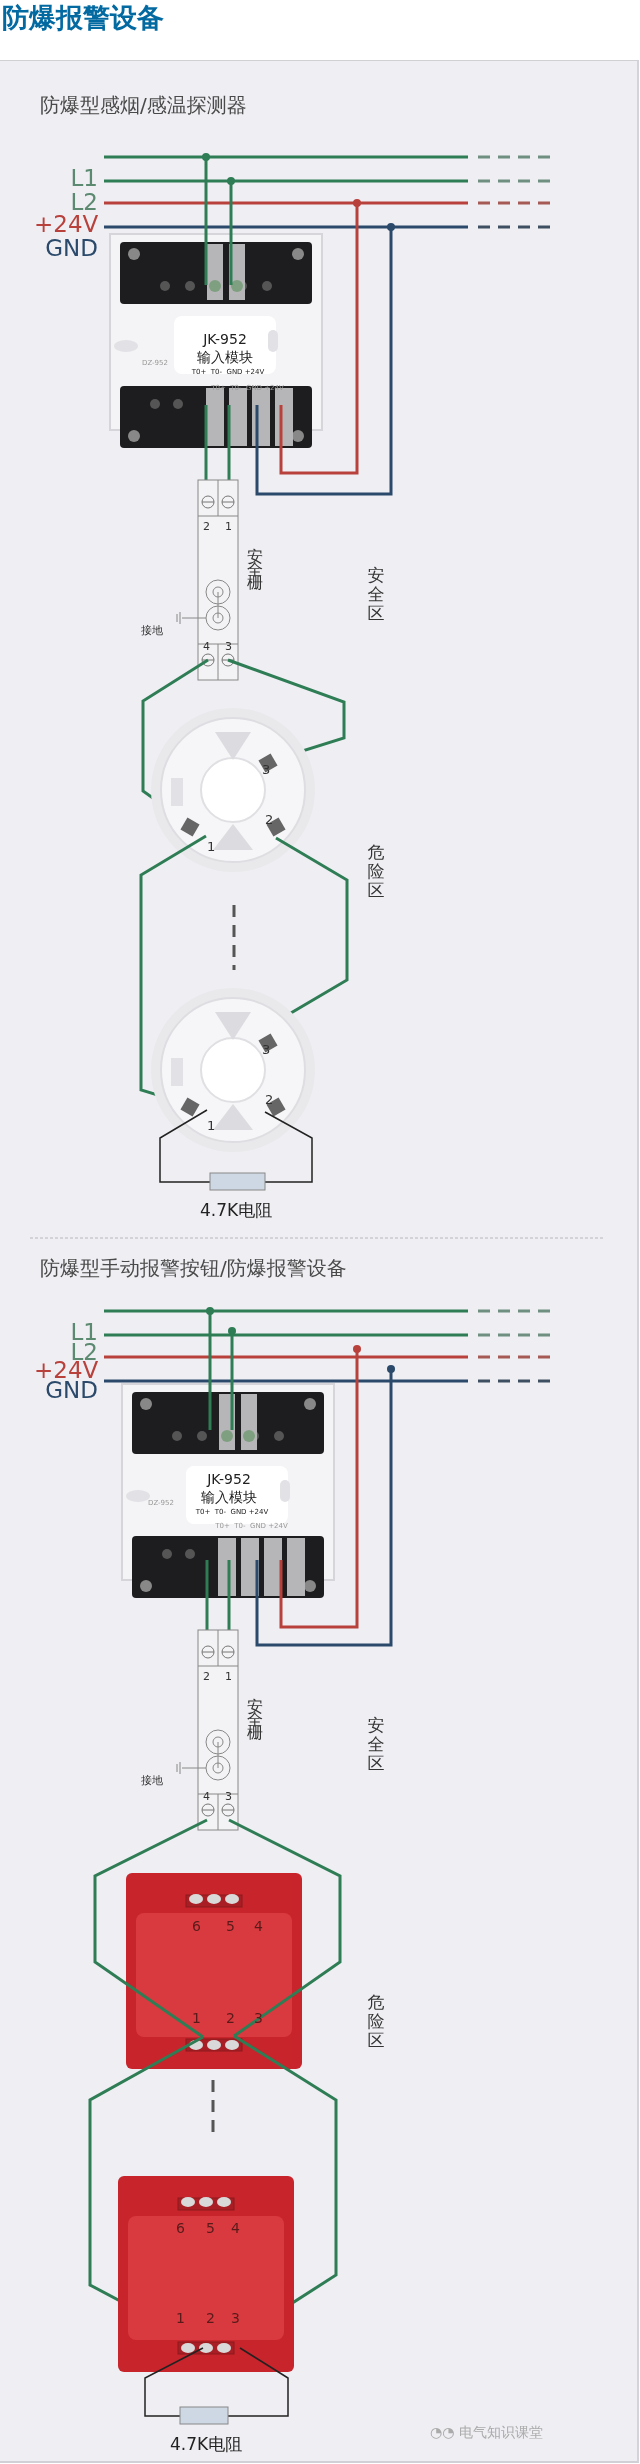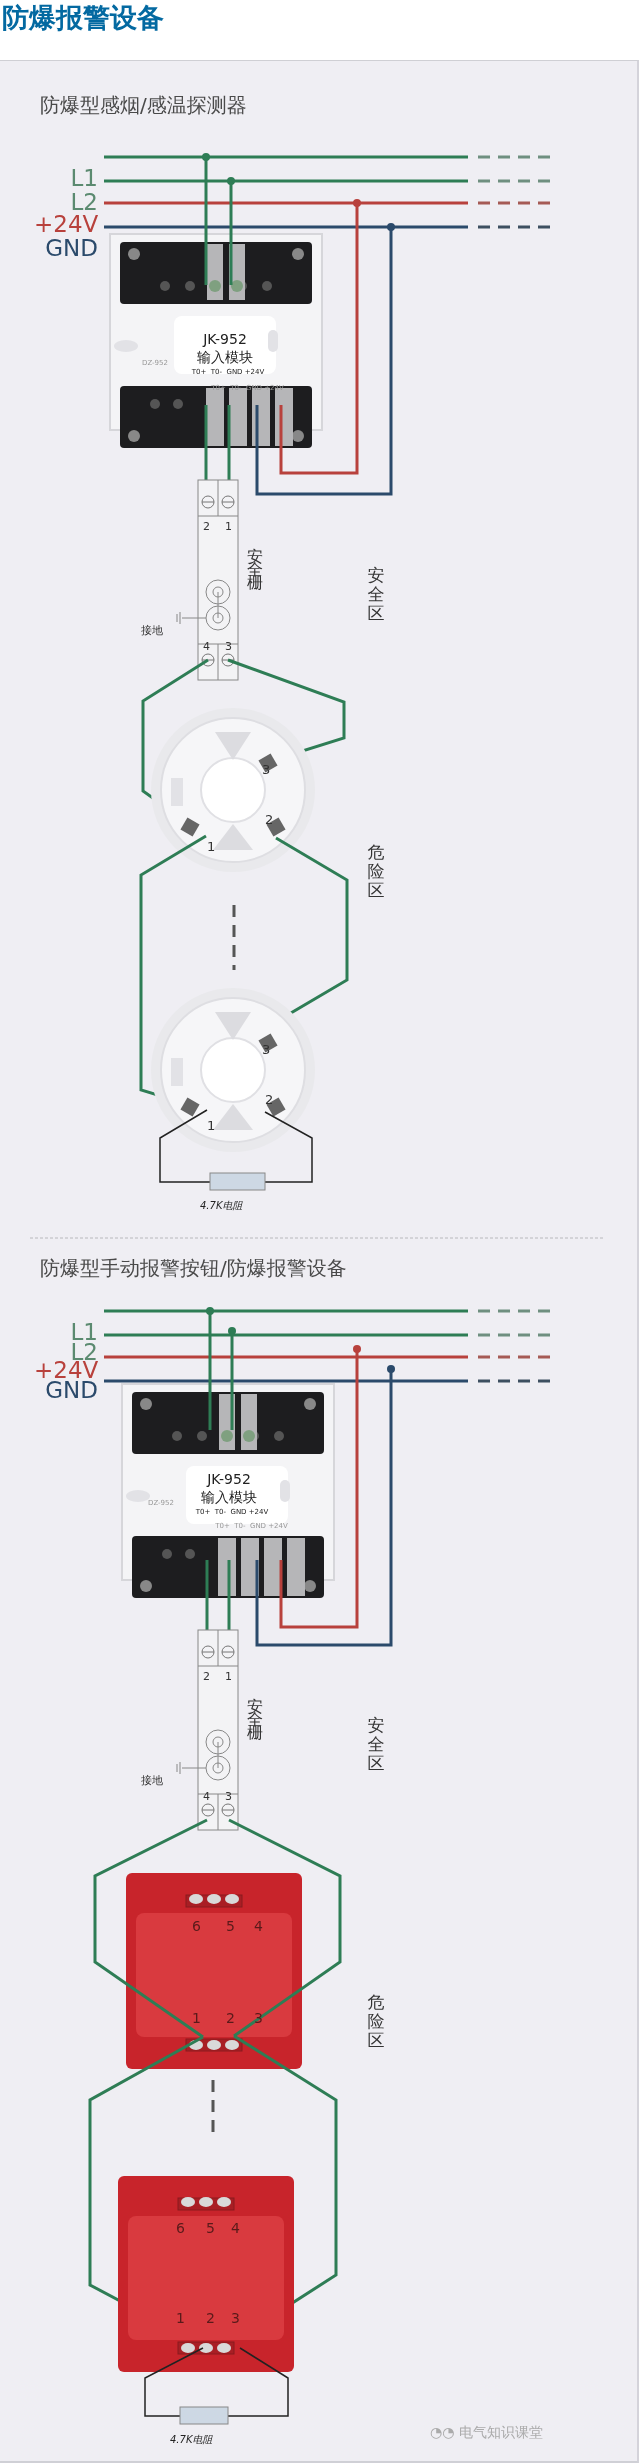--- a/index.html
+++ b/index.html
@@ -6,21 +6,21 @@
   body { width:640px; height:2464px; position:relative; overflow:hidden;
          font-family:"DejaVu Sans","Liberation Sans",sans-serif; }
   .page-title { position:absolute; left:2px; top:0px; font-size:27px; font-weight:bold; color:#0369a1; letter-spacing:0px; }
   .panel { position:absolute; left:0; top:60px; width:637px; height:2400px; background:#efeef3;
            border-top:1px solid #cfcfd4; border-right:2px solid #d4d3da; border-bottom:2px solid #d0d0d6; }
   .section-title { position:absolute; font-size:20px; color:#4a4a4a; }
   .bus-label { position:absolute; font-size:23px; text-align:right; width:64px; line-height:24px;margin-top:21px; }
   .zone-label { position:absolute; font-size:17px; color:#333; width:20px; line-height:19px; text-align:center; }
   .small-label { position:absolute; font-size:11px; color:#333; }
   .vert-small { position:absolute; font-size:16px; color:#333; width:12px; line-height:13px; text-align:left; }
-  .resistor-label { position:absolute; font-size:10px; color:#222;font-style:italic; }
+  .resistor-label { position:absolute; font-size:17px; color:#222; }
   .module-text { position:absolute; color:#222; text-align:center;margin-top:15px; }
   .watermark { position:absolute; font-size:14px; color:#aaa; }
   svg.layer { position:absolute; left:0; top:0; }
 </style>
 </head>
 <body>
 
 <div class="page-title">防爆报警设备</div>
 <div class="panel"></div>
 

